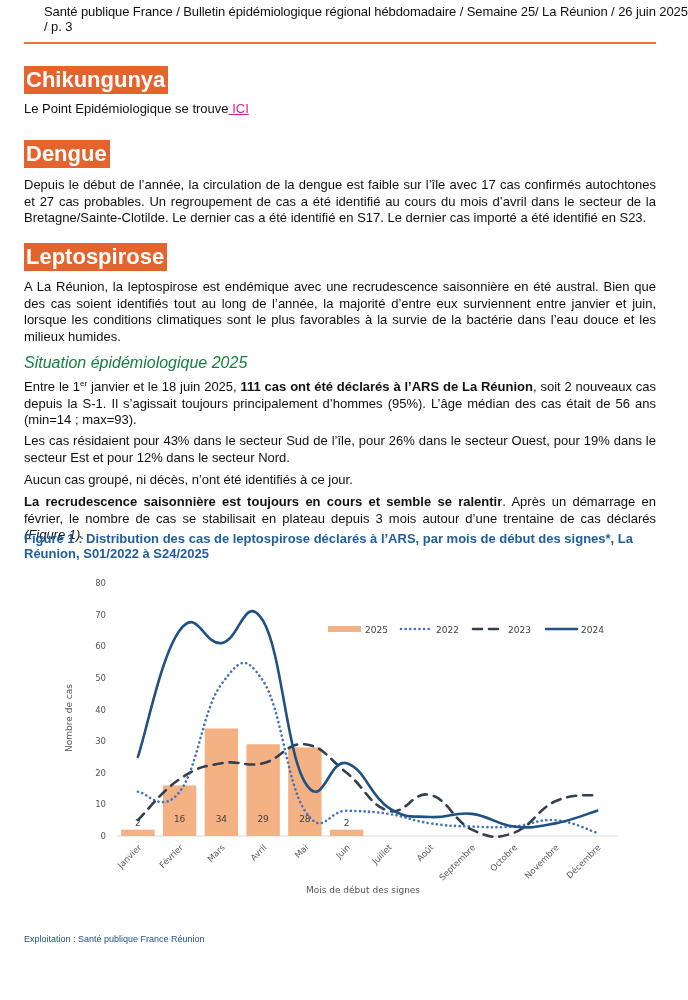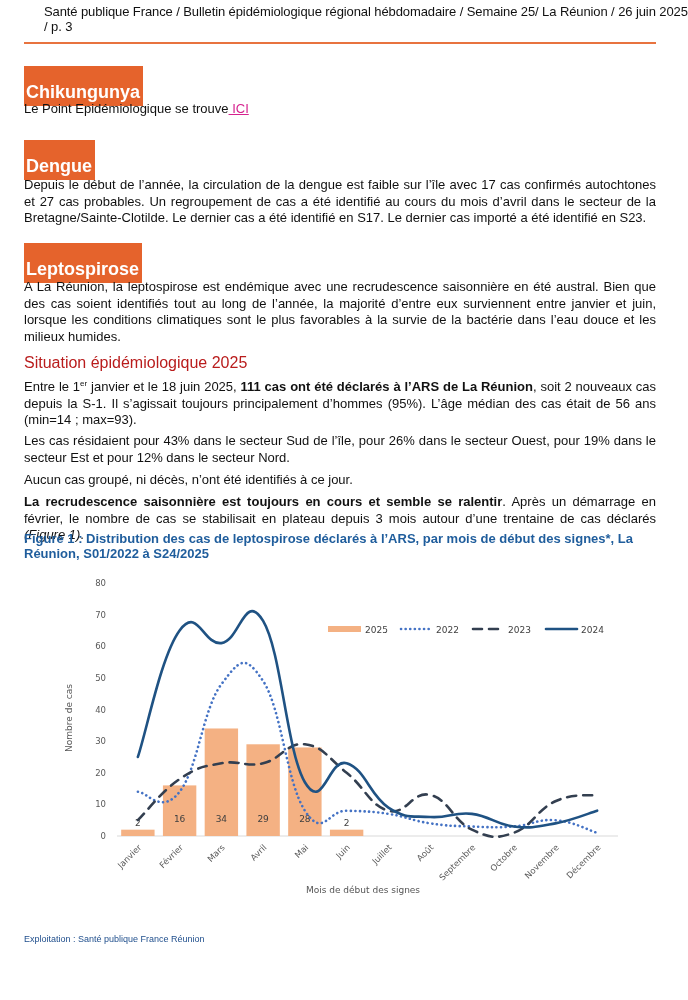--- a/index.html
+++ b/index.html
@@ -1,24 +1,24 @@
 <!DOCTYPE html>
 <html><head>
 <meta charset="utf-8">
 <style>
   html, body { margin: 0; padding: 0; background: #ffffff; }
   body { width: 688px; height: 1000px; position: relative; overflow: hidden;
          font-family: "Liberation Sans", sans-serif; color: #111; }
   .header-line { position: absolute; left: 44px; top: 4px; font-size: 13px; color: #111; letter-spacing: -0.1px; }
   .header-rule { position: absolute; left: 24px; top: 42px; width: 632px; height: 2px; background: #e8733f; }
   .section-title { position: absolute; left: 24px; background: #e5632c; color: #fff; font-weight: bold;
-                   font-size: 18px; line-height: 28px; padding: 12px 3px 0 2px; }
+                   font-size: 22px; line-height: 28px; padding: 0 3px 0 2px; }
   .para { position: absolute; left: 24px; width: 632px; font-size: 13px; line-height: 16.5px; text-align: justify; }
   .link { color: #d6218e; text-decoration: underline; }
-  .subtitle { position: absolute; left: 24px; font-size: 16px; color: #b91c1c; }
+  .subtitle { position: absolute; left: 24px; font-size: 16px; color: #15803d; font-style: italic; }
   .figtitle { position: absolute; left: 24px; width: 636px; font-size: 13px; line-height: 15px; color: #1f5d9c; font-weight: bold; }
   .notes { position: absolute; left: 24px; top: 934px; font-size: 9px; line-height: 11.5px; color: #1f4e8c; }
   sup { font-size: 8px; line-height: 0; }
   svg text { font-family: "DejaVu Sans", sans-serif; }
 </style>
 </head>
 <body>
 
 <div class="header-line">Santé publique France / Bulletin épidémiologique régional hébdomadaire / Semaine 25/ La Réunion / 26  juin 2025 / p. 3</div>
 <div class="header-rule"></div>

